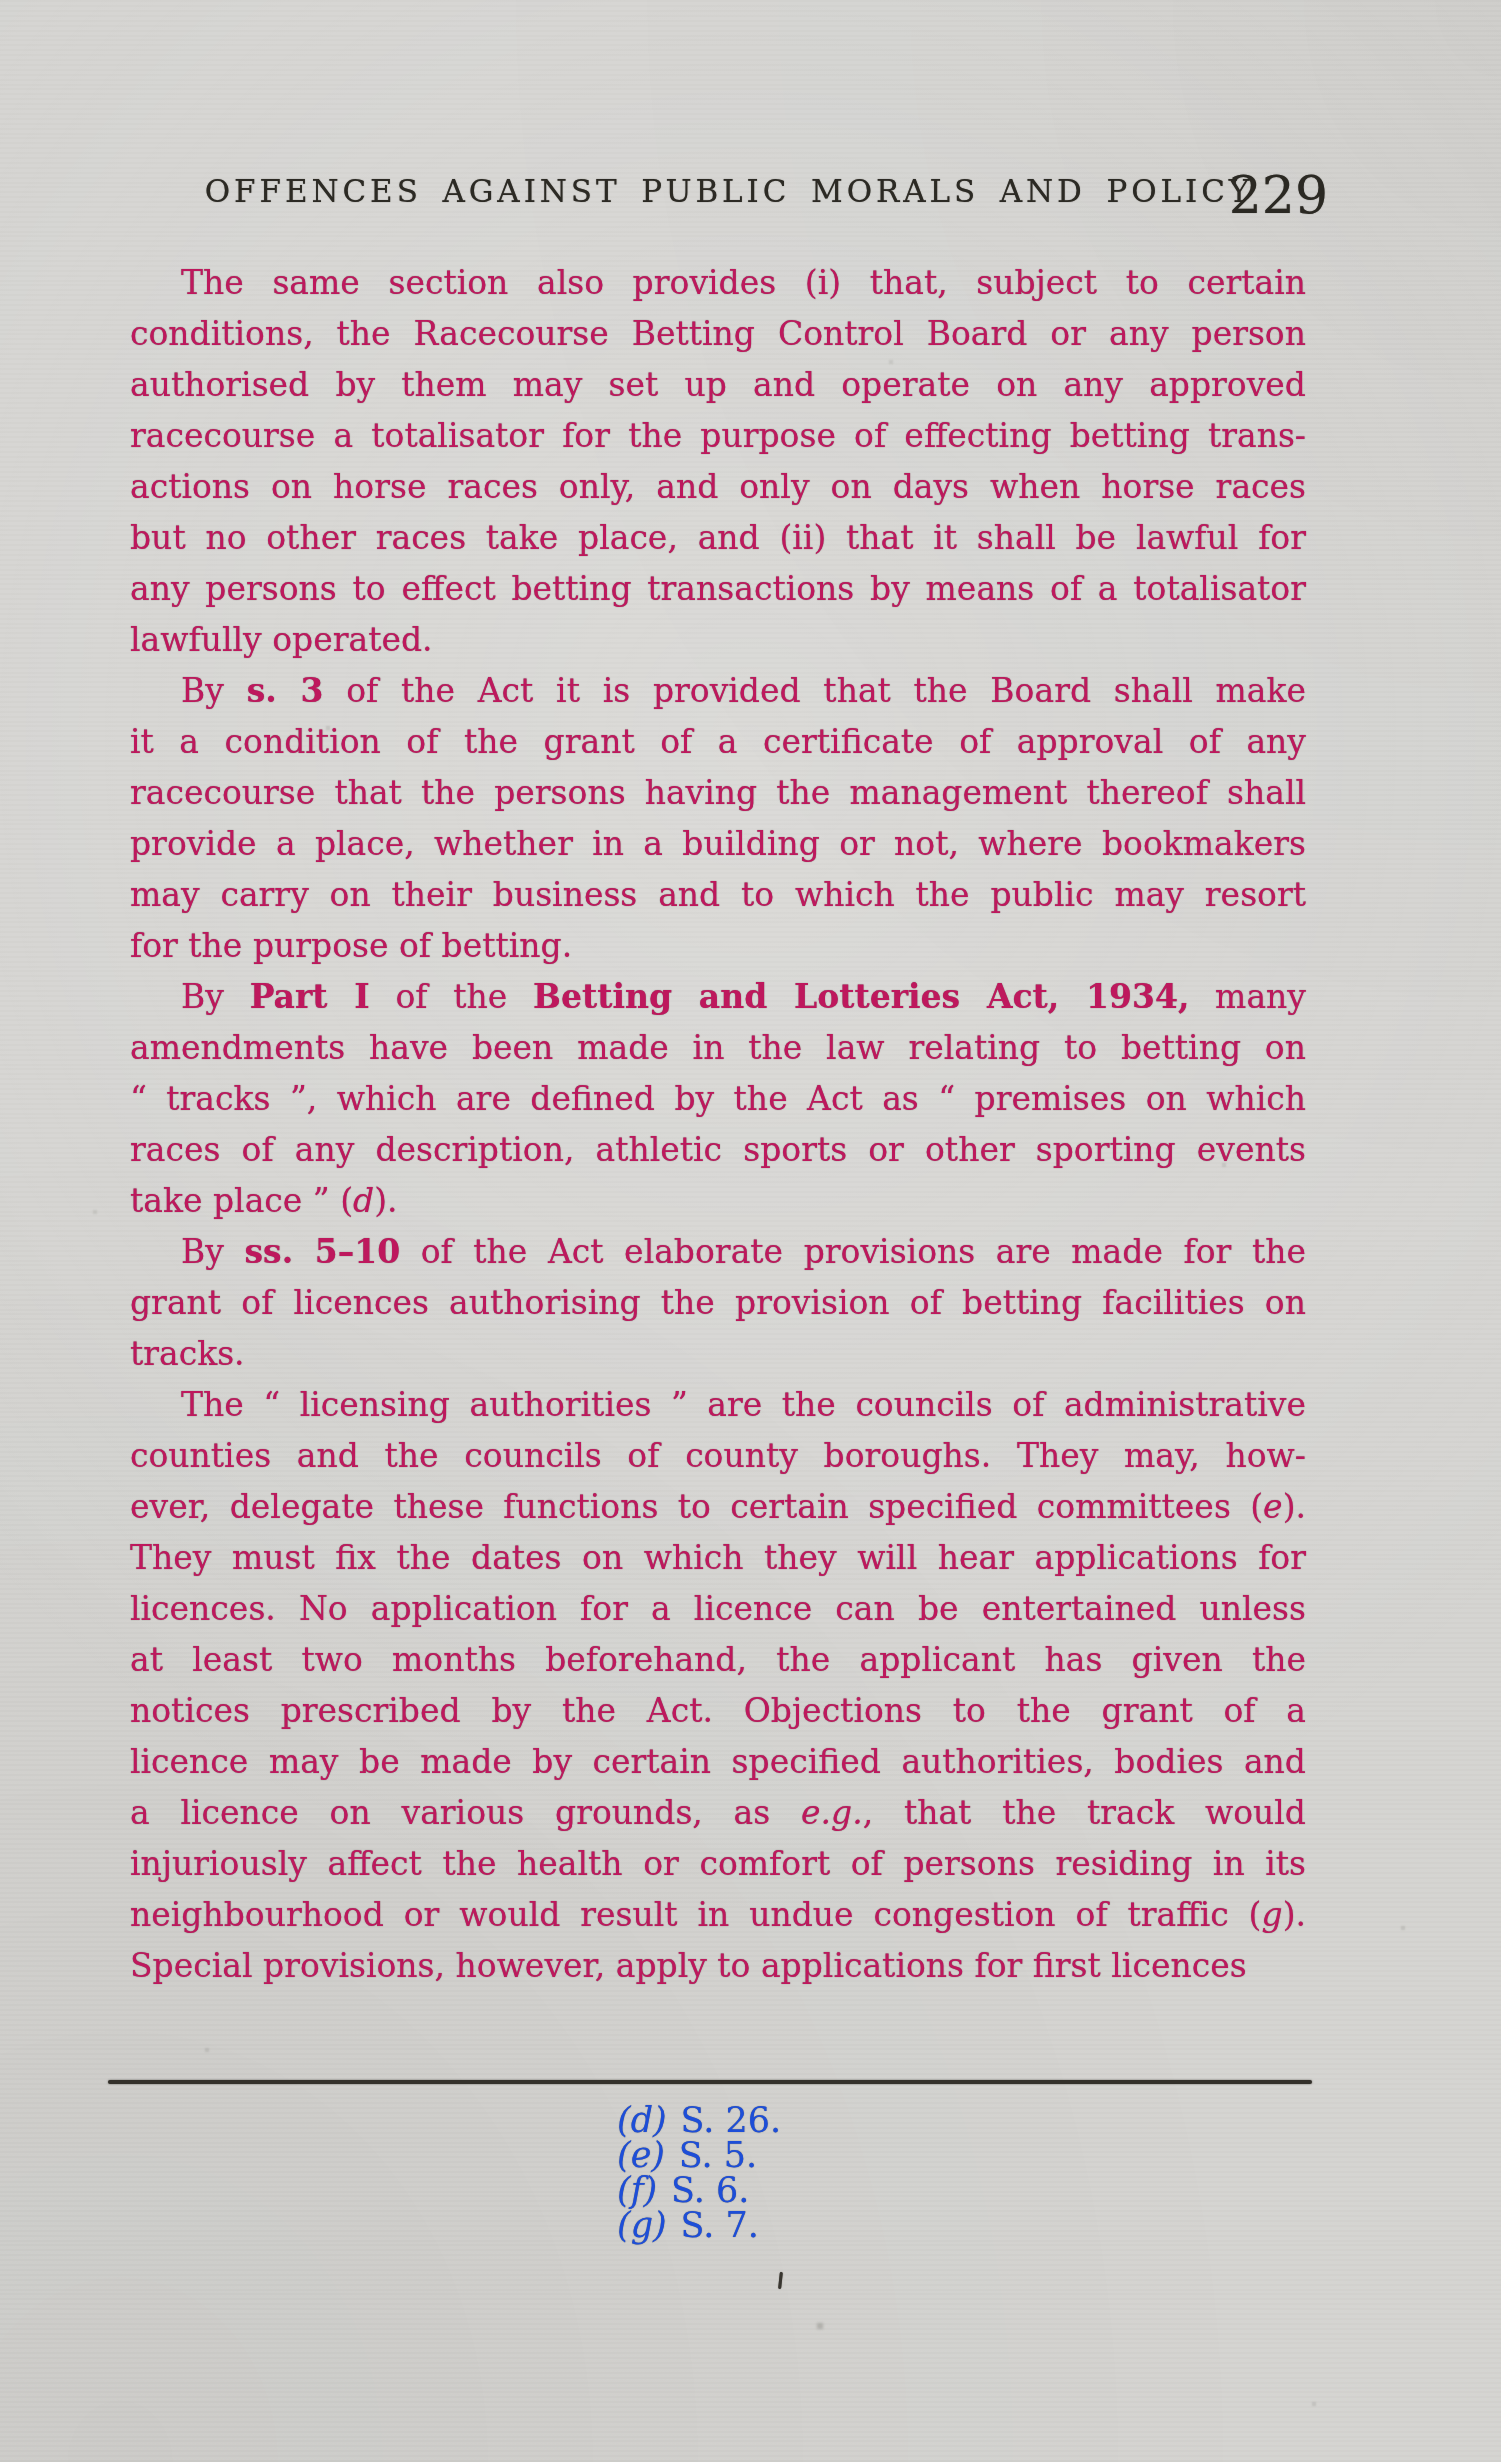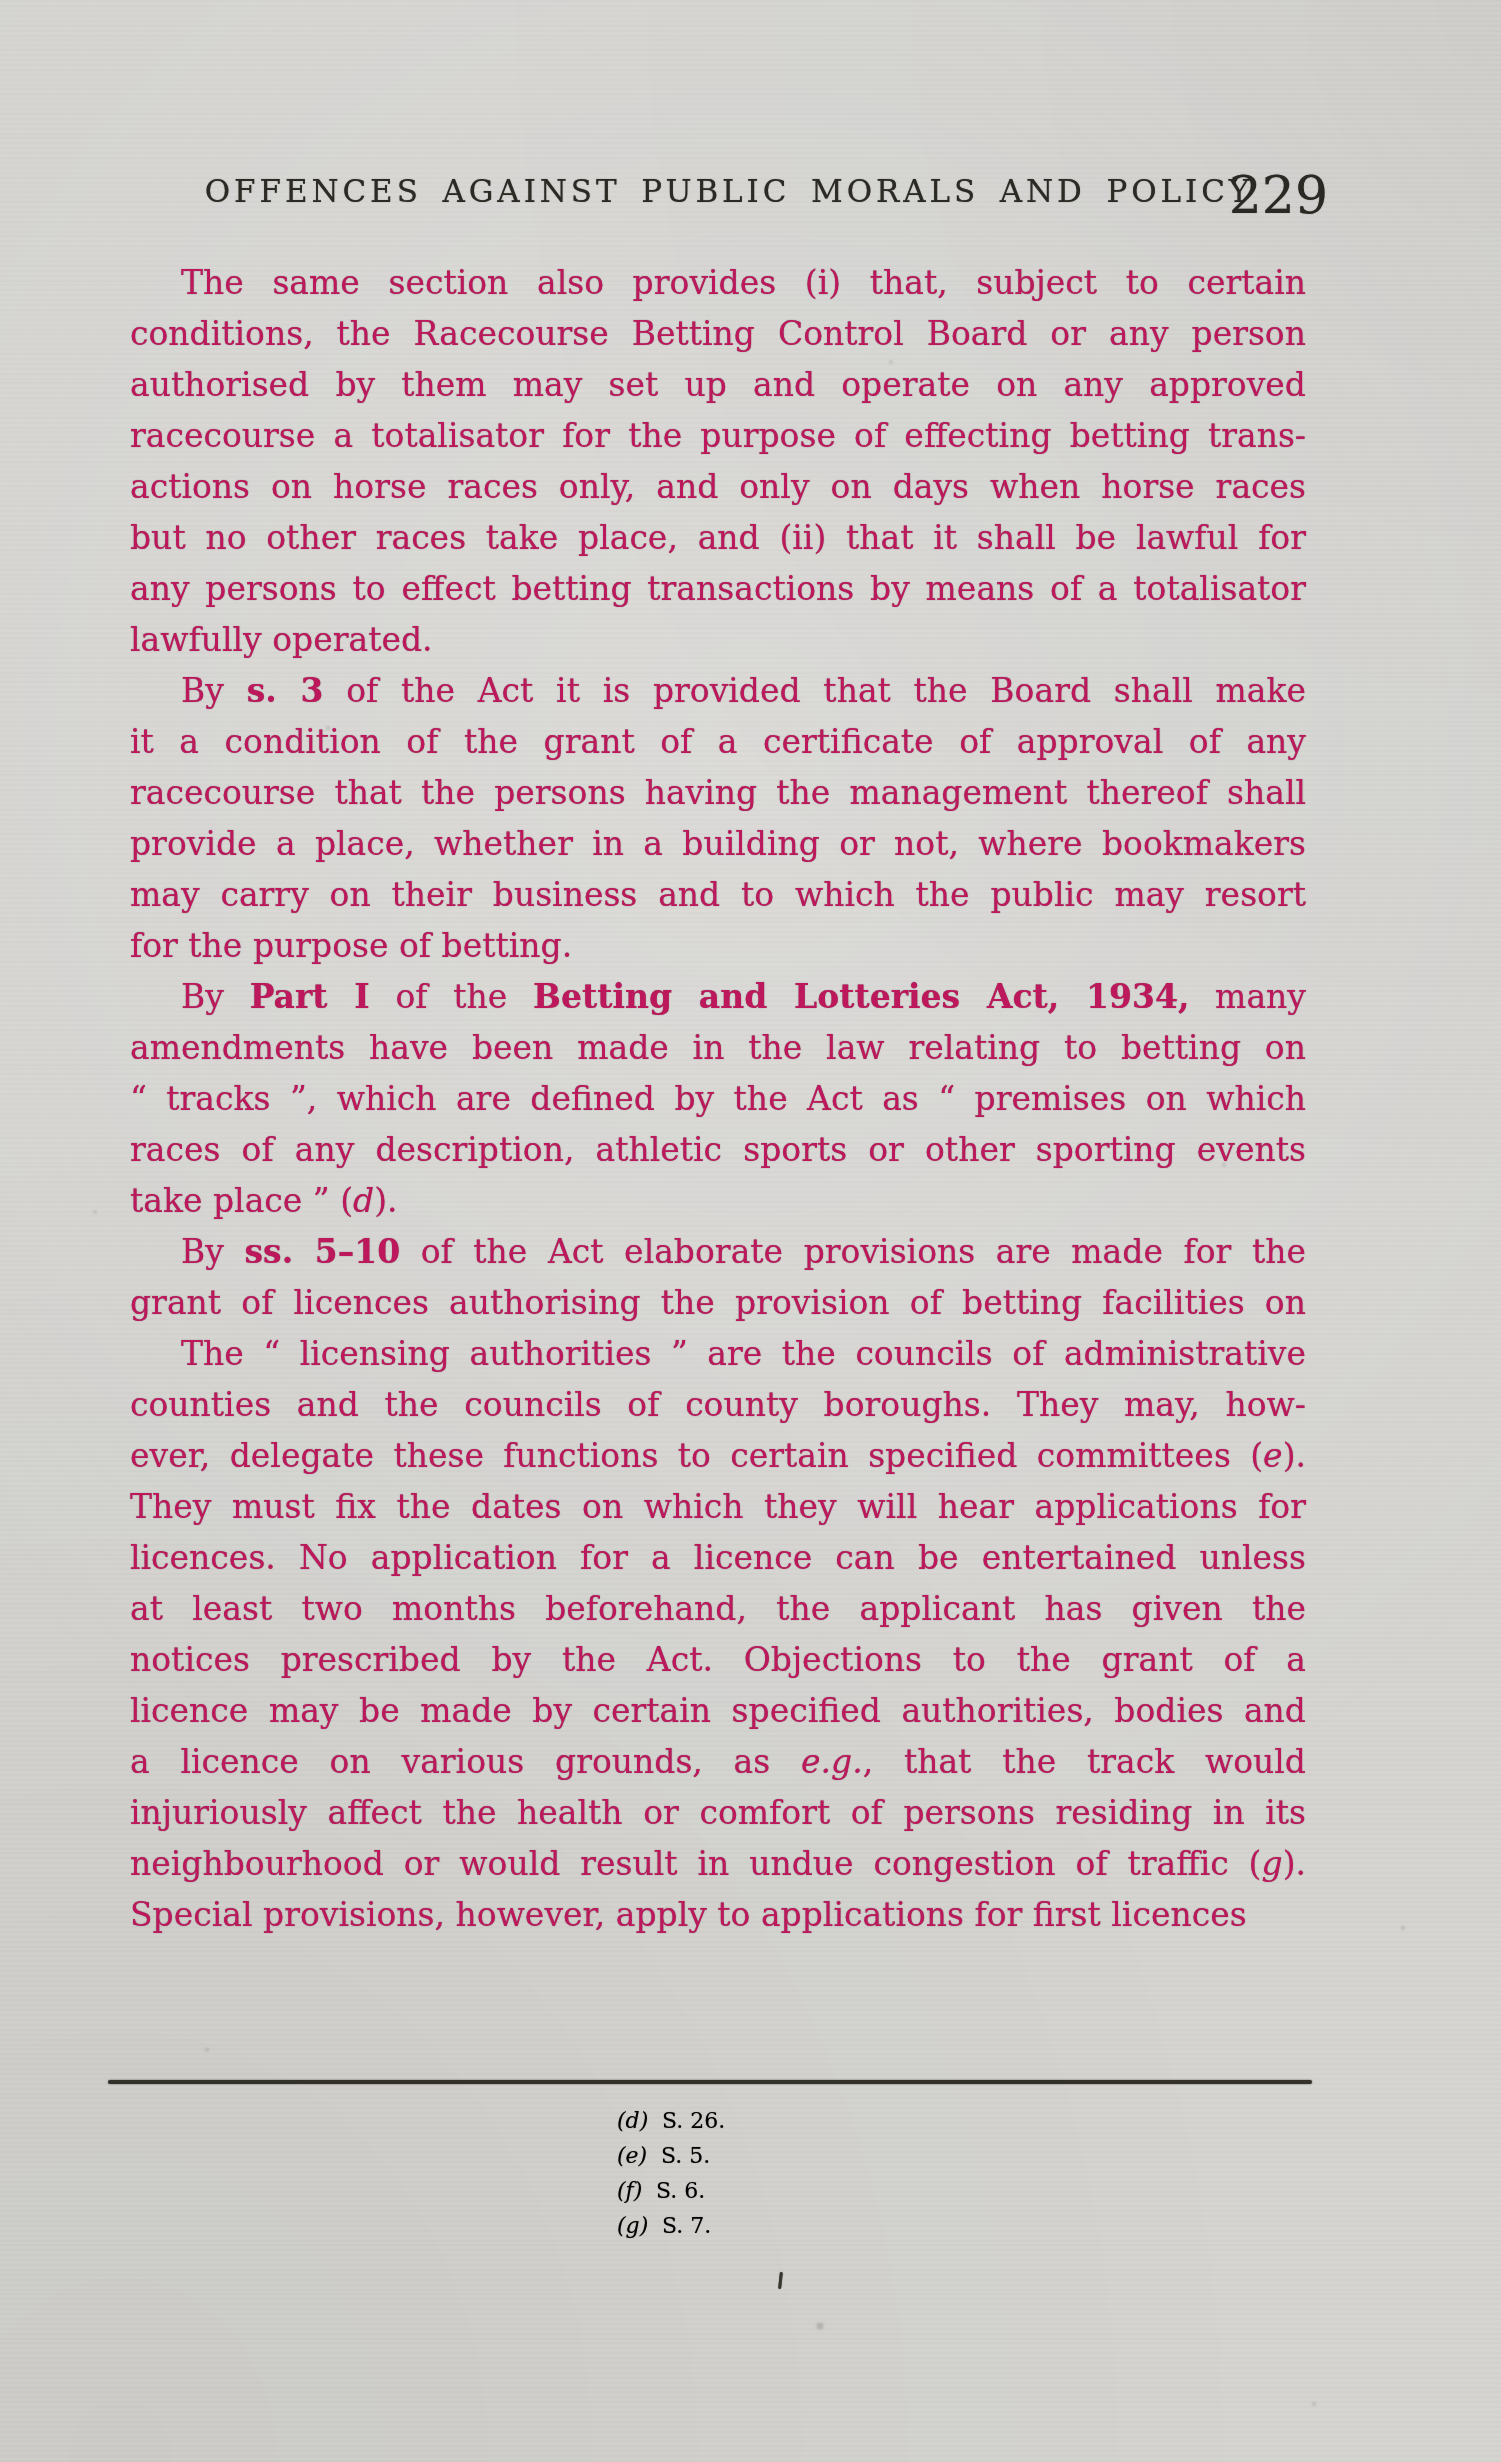--- a/index.html
+++ b/index.html
@@ -85,23 +85,23 @@
     width: 1204px;
     height: 3.9px;
     background: #33302a;
     border-radius: 2px;
     box-shadow: 0 0 2px rgba(51,48,42,0.7);
   }
   .footnotes {
     position: absolute;
     top: 2103px;
     left: 617px;
-    font-size: 22px;
+    font-size: 35px;
     line-height: 35px;
-    color: #000000;
+    color: #1d4ed8;
     text-shadow: 0 0 1px rgba(45,42,36,0.6);
   }
   .footnote-line { white-space: nowrap; }
   .footnote-marker {
     font-style: italic;
     display: inline-block;
     margin-right: 13.7px;
   }
   .ink-tick {
     position: absolute;
@@ -167,20 +167,21 @@
       <div class="para">
         <div class="line first"><span>By </span><span class="b">Part I</span><span> of the </span><span class="b">Betting and Lotteries Act, 1934,</span><span> many</span></div>
         <div class="line"><span>amendments have been made in the law relating to betting on</span></div>
         <div class="line"><span>“ tracks ”, which are defined by the Act as “ premises on which</span></div>
         <div class="line"><span>races of any description, athletic sports or other sporting events</span></div>
         <div class="line last"><span>take place ” (</span><span class="i">d</span><span>).</span></div>
       </div>
       <div class="para">
         <div class="line first"><span>By </span><span class="b">ss. 5–10</span><span> of the Act elaborate provisions are made for the</span></div>
         <div class="line"><span>grant of licences authorising the provision of betting facilities on</span></div>
+        <div class="line last"><span>tracks.</span></div>
       </div>
       <div class="para">
         <div class="line first"><span>The “ licensing authorities ” are the councils of administrative</span></div>
         <div class="line"><span>counties and the councils of county boroughs. They may, how-</span></div>
         <div class="line"><span>ever, delegate these functions to certain specified committees (</span><span class="i">e</span><span>).</span></div>
         <div class="line"><span>They must fix the dates on which they will hear applications for</span></div>
         <div class="line"><span>licences. No application for a licence can be entertained unless</span></div>
         <div class="line"><span>at least two months beforehand, the applicant has given the</span></div>
         <div class="line"><span>notices prescribed by the Act. Objections to the grant of a</span></div>
         <div class="line"><span>licence may be made by certain specified authorities, bodies and</span></div>

